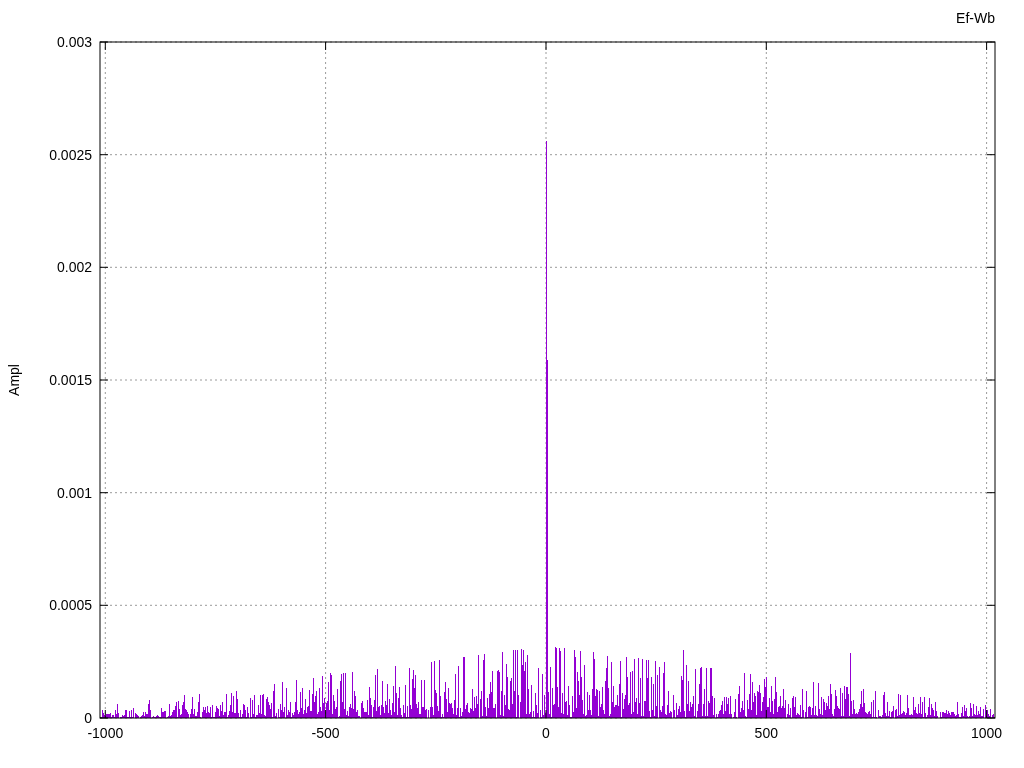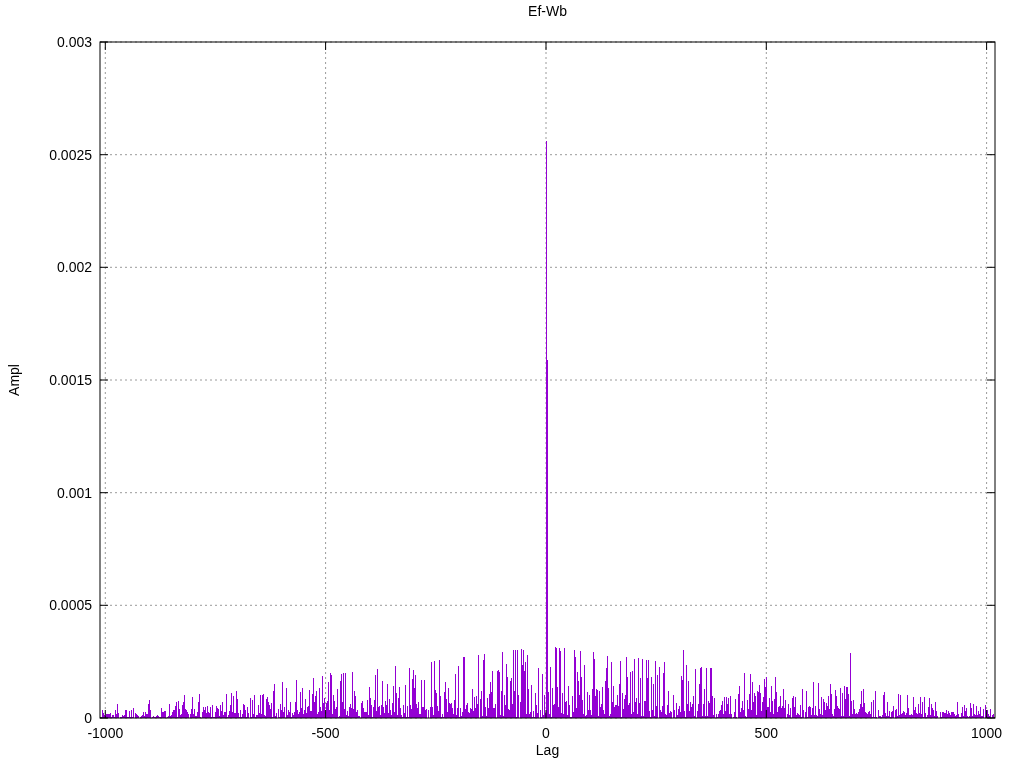--- a/index.html
+++ b/index.html
@@ -13,23 +13,23 @@
   }
   #plot-svg { position: absolute; left: 0; top: 0; }
   svg text {
     font-family: "Liberation Sans", sans-serif;
     font-size: 14px;
     fill: #000000;
   }
   .chart-title {
     position: absolute;
     left: 100px;
-    top: 3px;
+    top: 10px;
     width: 895px;
-    text-align: center;
+    text-align: right;
     font-size: 14px;
     color: #000000;
   }
   .x-axis-label {
     position: absolute;
     left: 100px;
     top: 742px;
     width: 895px;
     text-align: center;
     font-size: 14px;
@@ -104,14 +104,13 @@
         <text x="92" y="610.3" text-anchor="end">0.0005</text>
         <text x="92" y="497.7" text-anchor="end">0.001</text>
         <text x="92" y="385" text-anchor="end">0.0015</text>
         <text x="92" y="272.3" text-anchor="end">0.002</text>
         <text x="92" y="159.7" text-anchor="end">0.0025</text>
         <text x="92" y="47" text-anchor="end">0.003</text>
       </g>
   </svg>
   <div class="chart-title">Ef-Wb</div>
   <div class="y-axis-label">Ampl</div>
-  <div class="x-axis-label">Lag</div>
 </div>
 
 </body></html>

